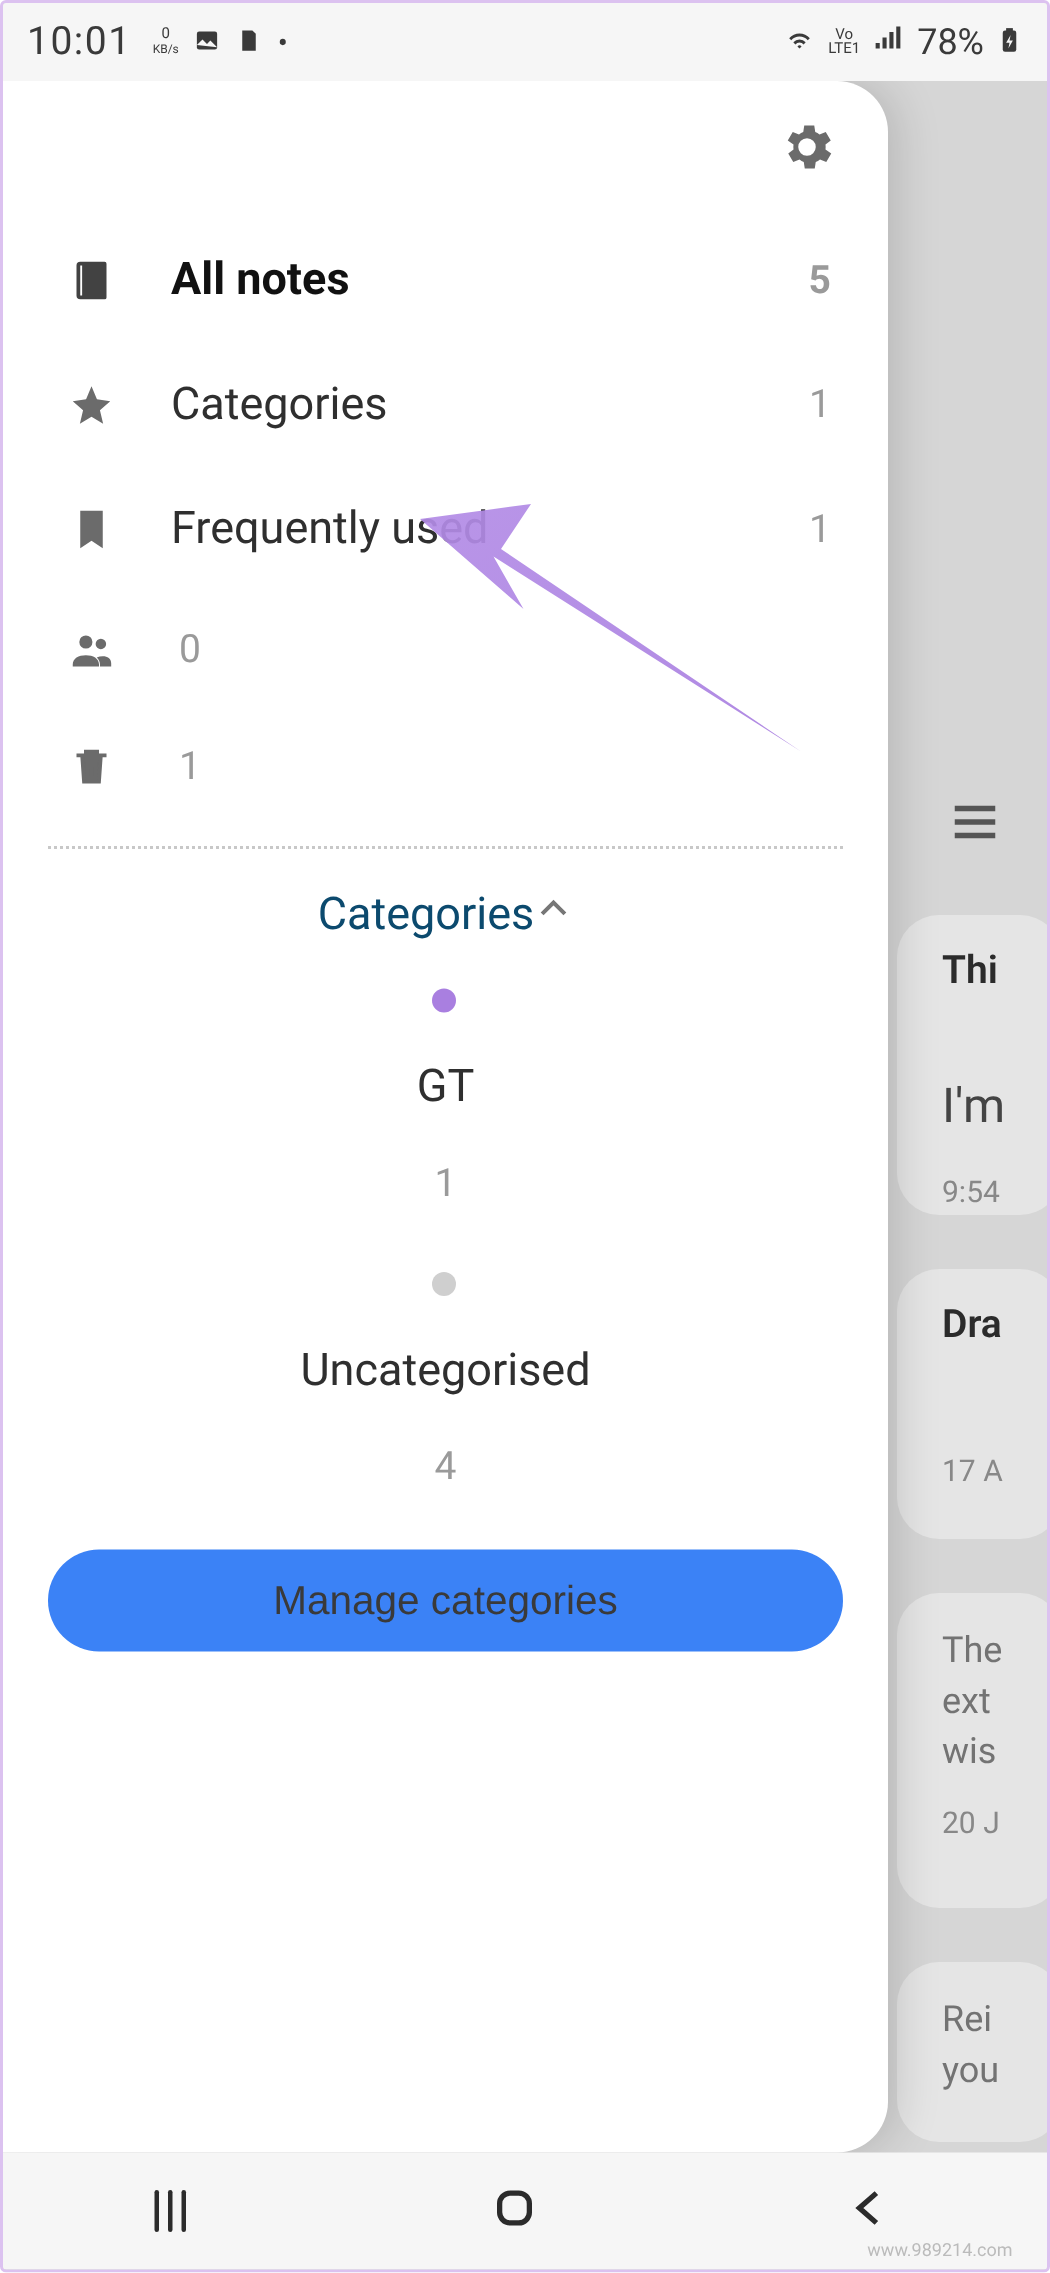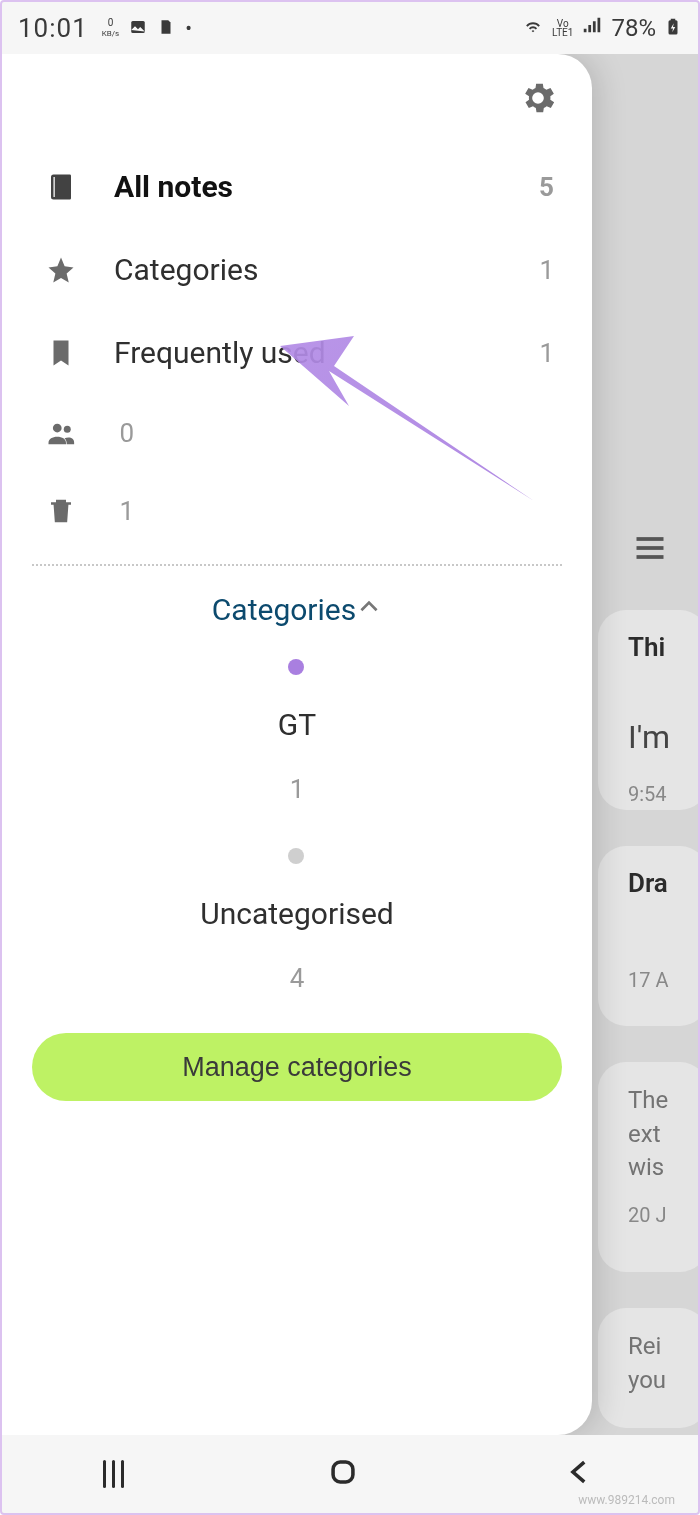--- a/index.html
+++ b/index.html
@@ -77,21 +77,21 @@
     padding:22px 34px; font-size:30px; color:#2f2f2f;flex-direction:column;
   }
   .cat-dot{width:16px;height:16px;border-radius:50%;margin:0 13px 0 11px;}
   .cat-dot.purple{background:#a97fe0;}
   .cat-dot.grey{background:#cfcfcf;}
   .cat-label{flex:1;}
   .cat-count{color:#9a9a9a;font-size:26px;}
 
   .manage-btn{
     margin:18px 30px 0; height:68px;
-    background:#bef264; border:none; border-radius:34px;
+    background:#3b82f6; border:none; border-radius:34px;
     font-size:27px; color:#3a3a3a; width:calc(100% - 60px);
     display:flex;align-items:center;justify-content:center;
   }
 
   
   .annotation-arrow{
     position:absolute; top:324px; left:272px; z-index:10; pointer-events:none;
   }
   .annotation-arrow svg{width:280px;height:200px;}
 

